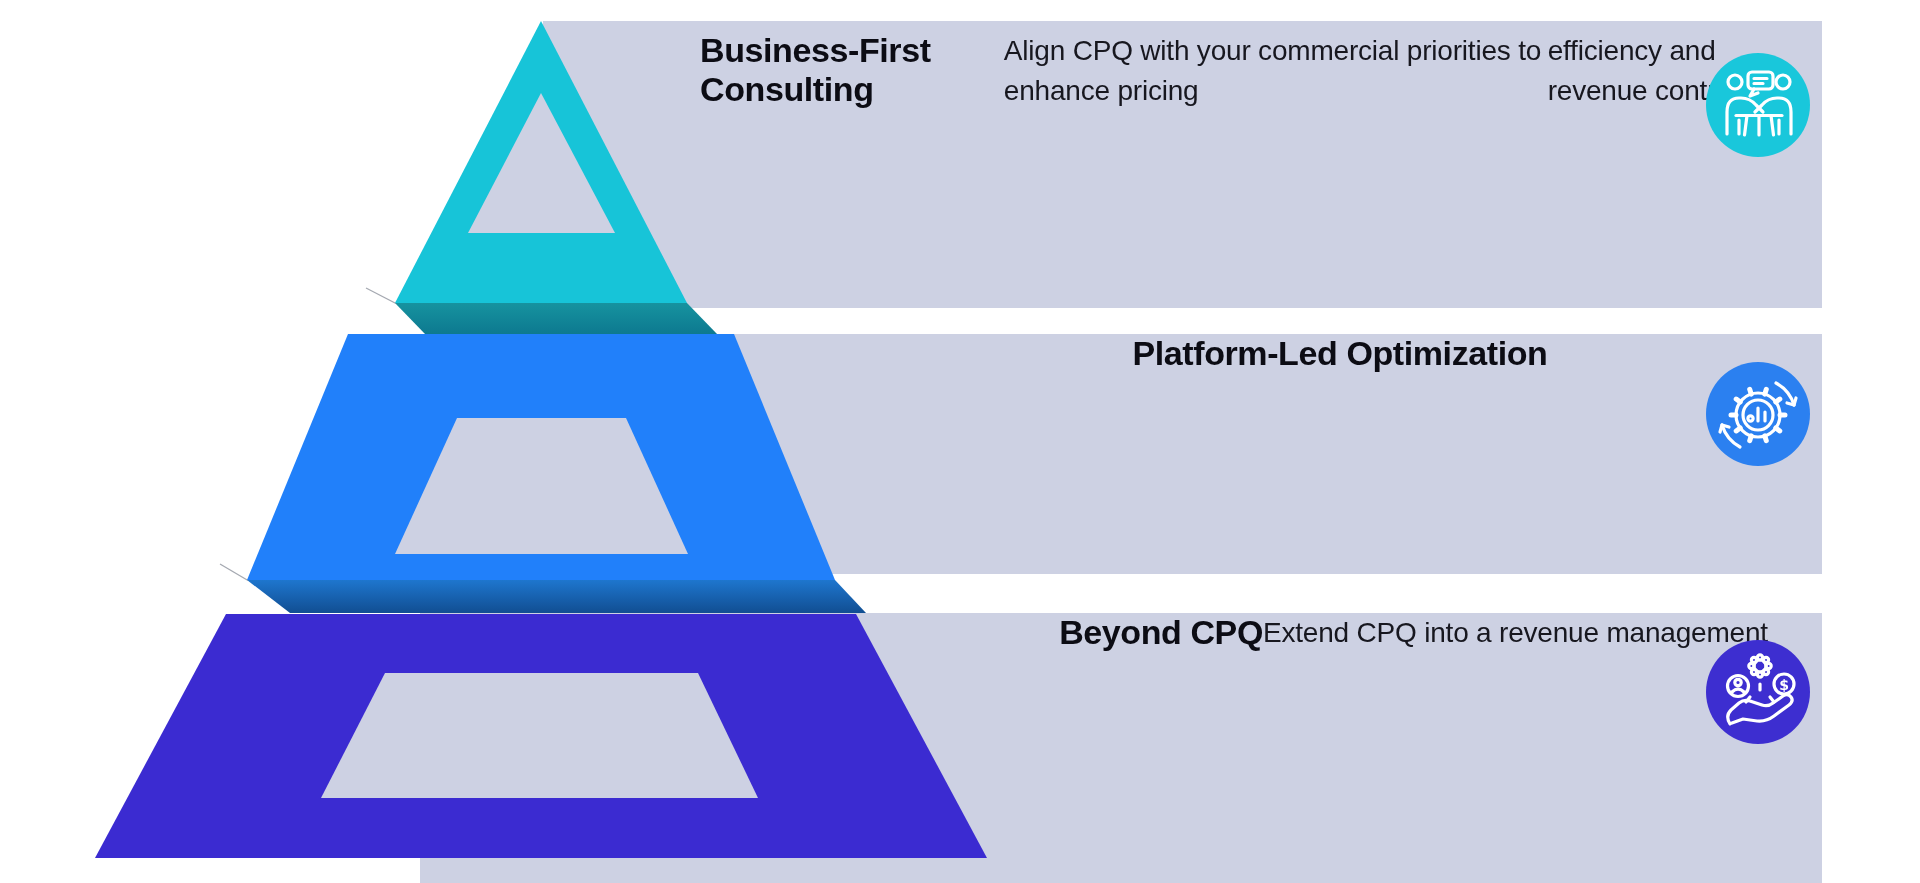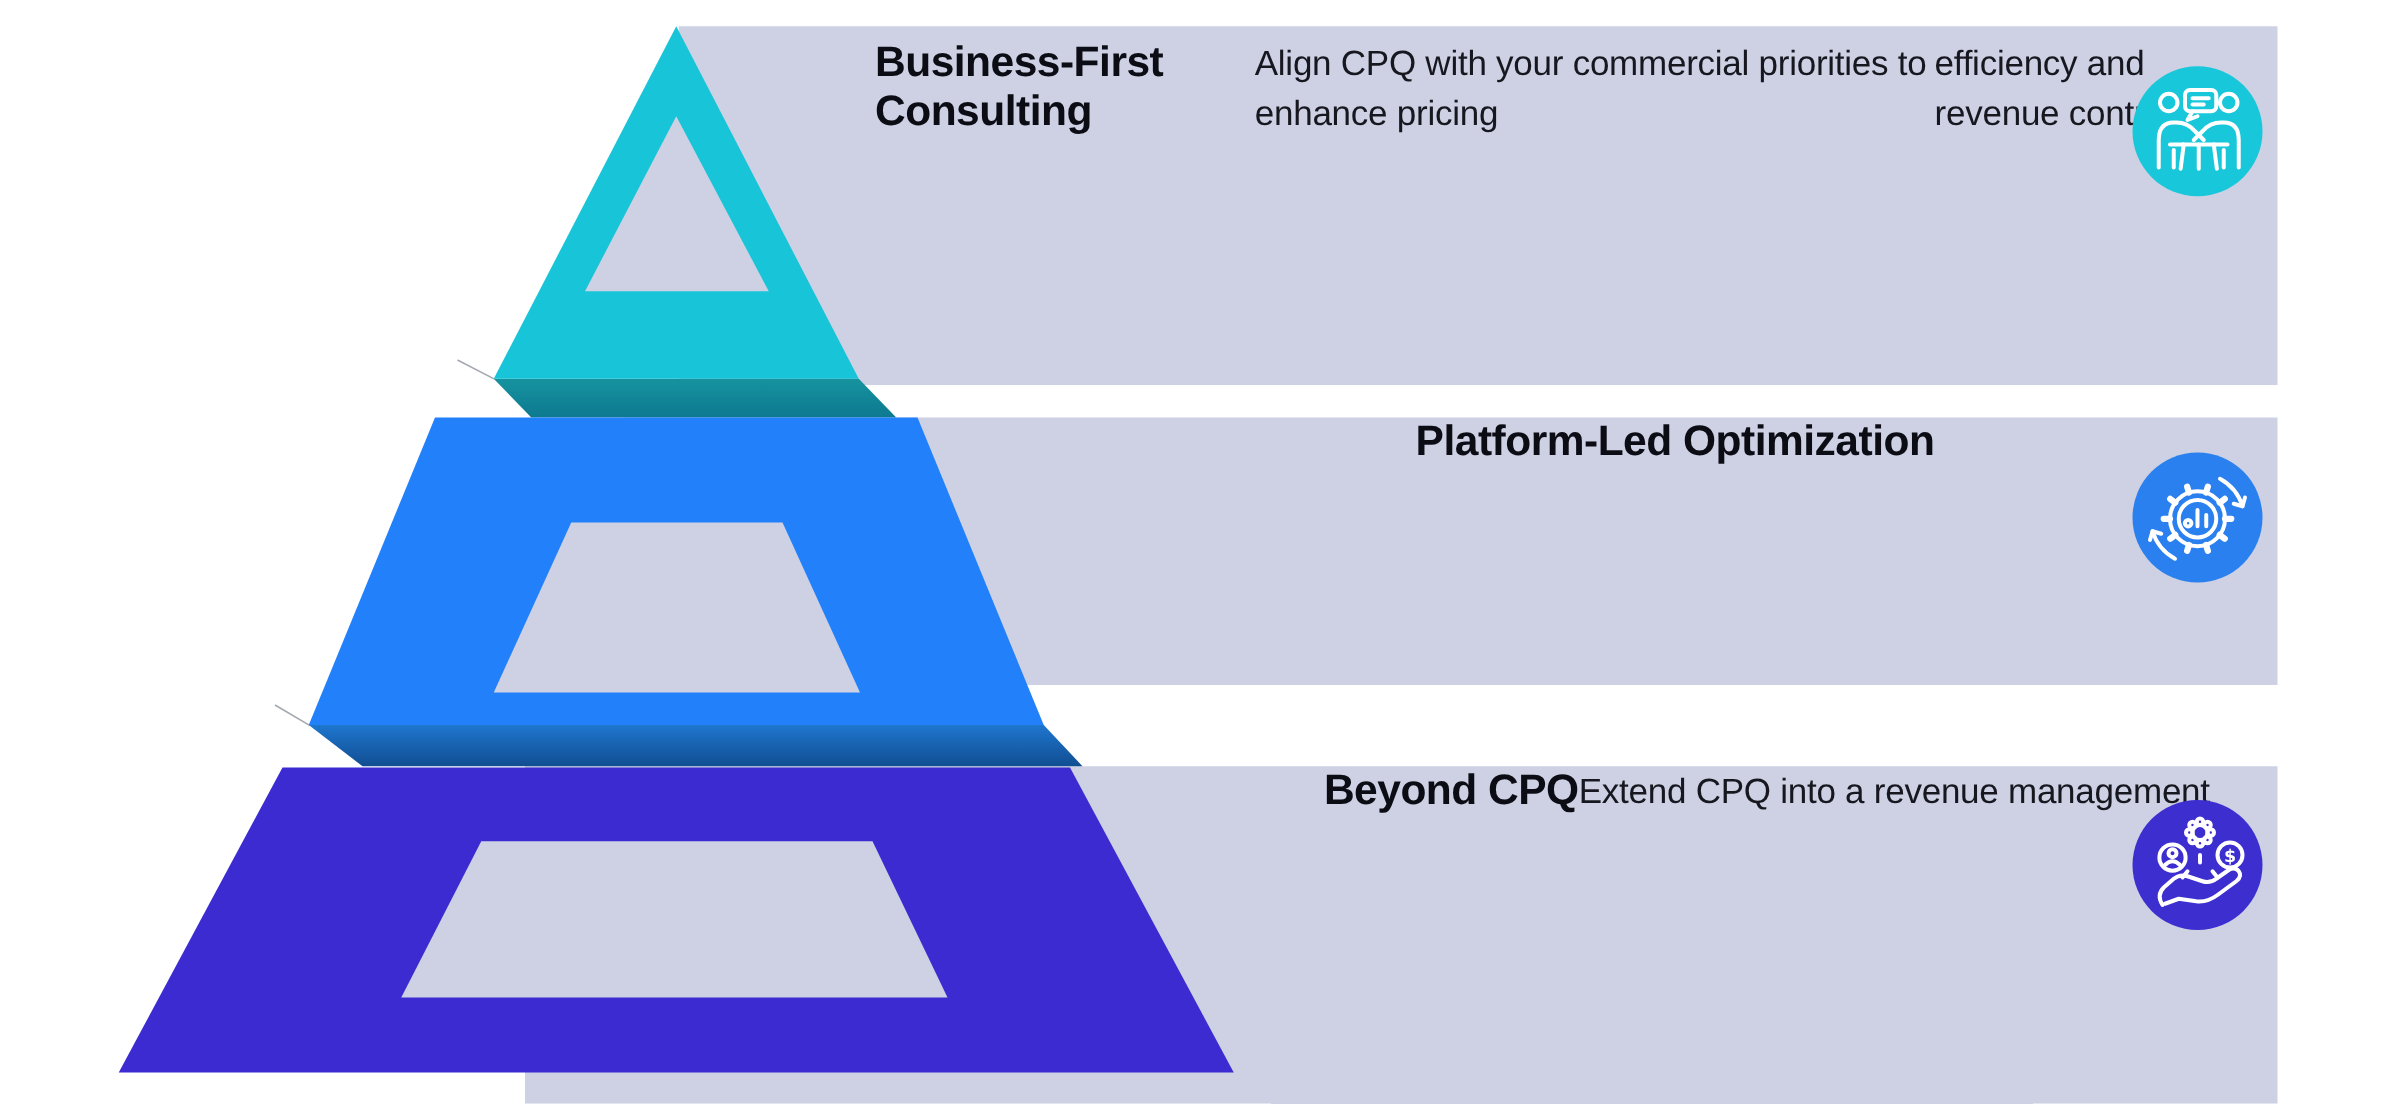--- a/index.html
+++ b/index.html
@@ -8,21 +8,21 @@
     background:var(--background,#fff);
     font-family:"Liberation Sans","DejaVu Sans",sans-serif;
   }
   
   .card{
     position:absolute;background:var(--card_bg,#CDD1E3);
     display:flex;flex-direction:row;justify-content:center;
     box-sizing:border-box;
   }
   .card1{left:543px;top:21px;width:1279px;height:287px;padding-left:157px;padding-top:10px;}
-  .card2{left:500px;top:334px;width:1322px;height:214px;padding-left:358px;}
+  .card2{left:500px;top:334px;width:1322px;height:240px;padding-left:358px;}
   .card3{left:420px;top:613px;width:1402px;height:286px;padding-left:585px;}
   .tier-heading{
     margin:0 0 14px 0;font-size:34px;font-weight:700;letter-spacing:-0.4px;
     color:var(--heading_text,#0C0C14);
   }
   .tier-line{
     margin:0;font-size:28px;line-height:40px;letter-spacing:-0.2px;
     color:var(--body_text,#17171F);
   }
   

